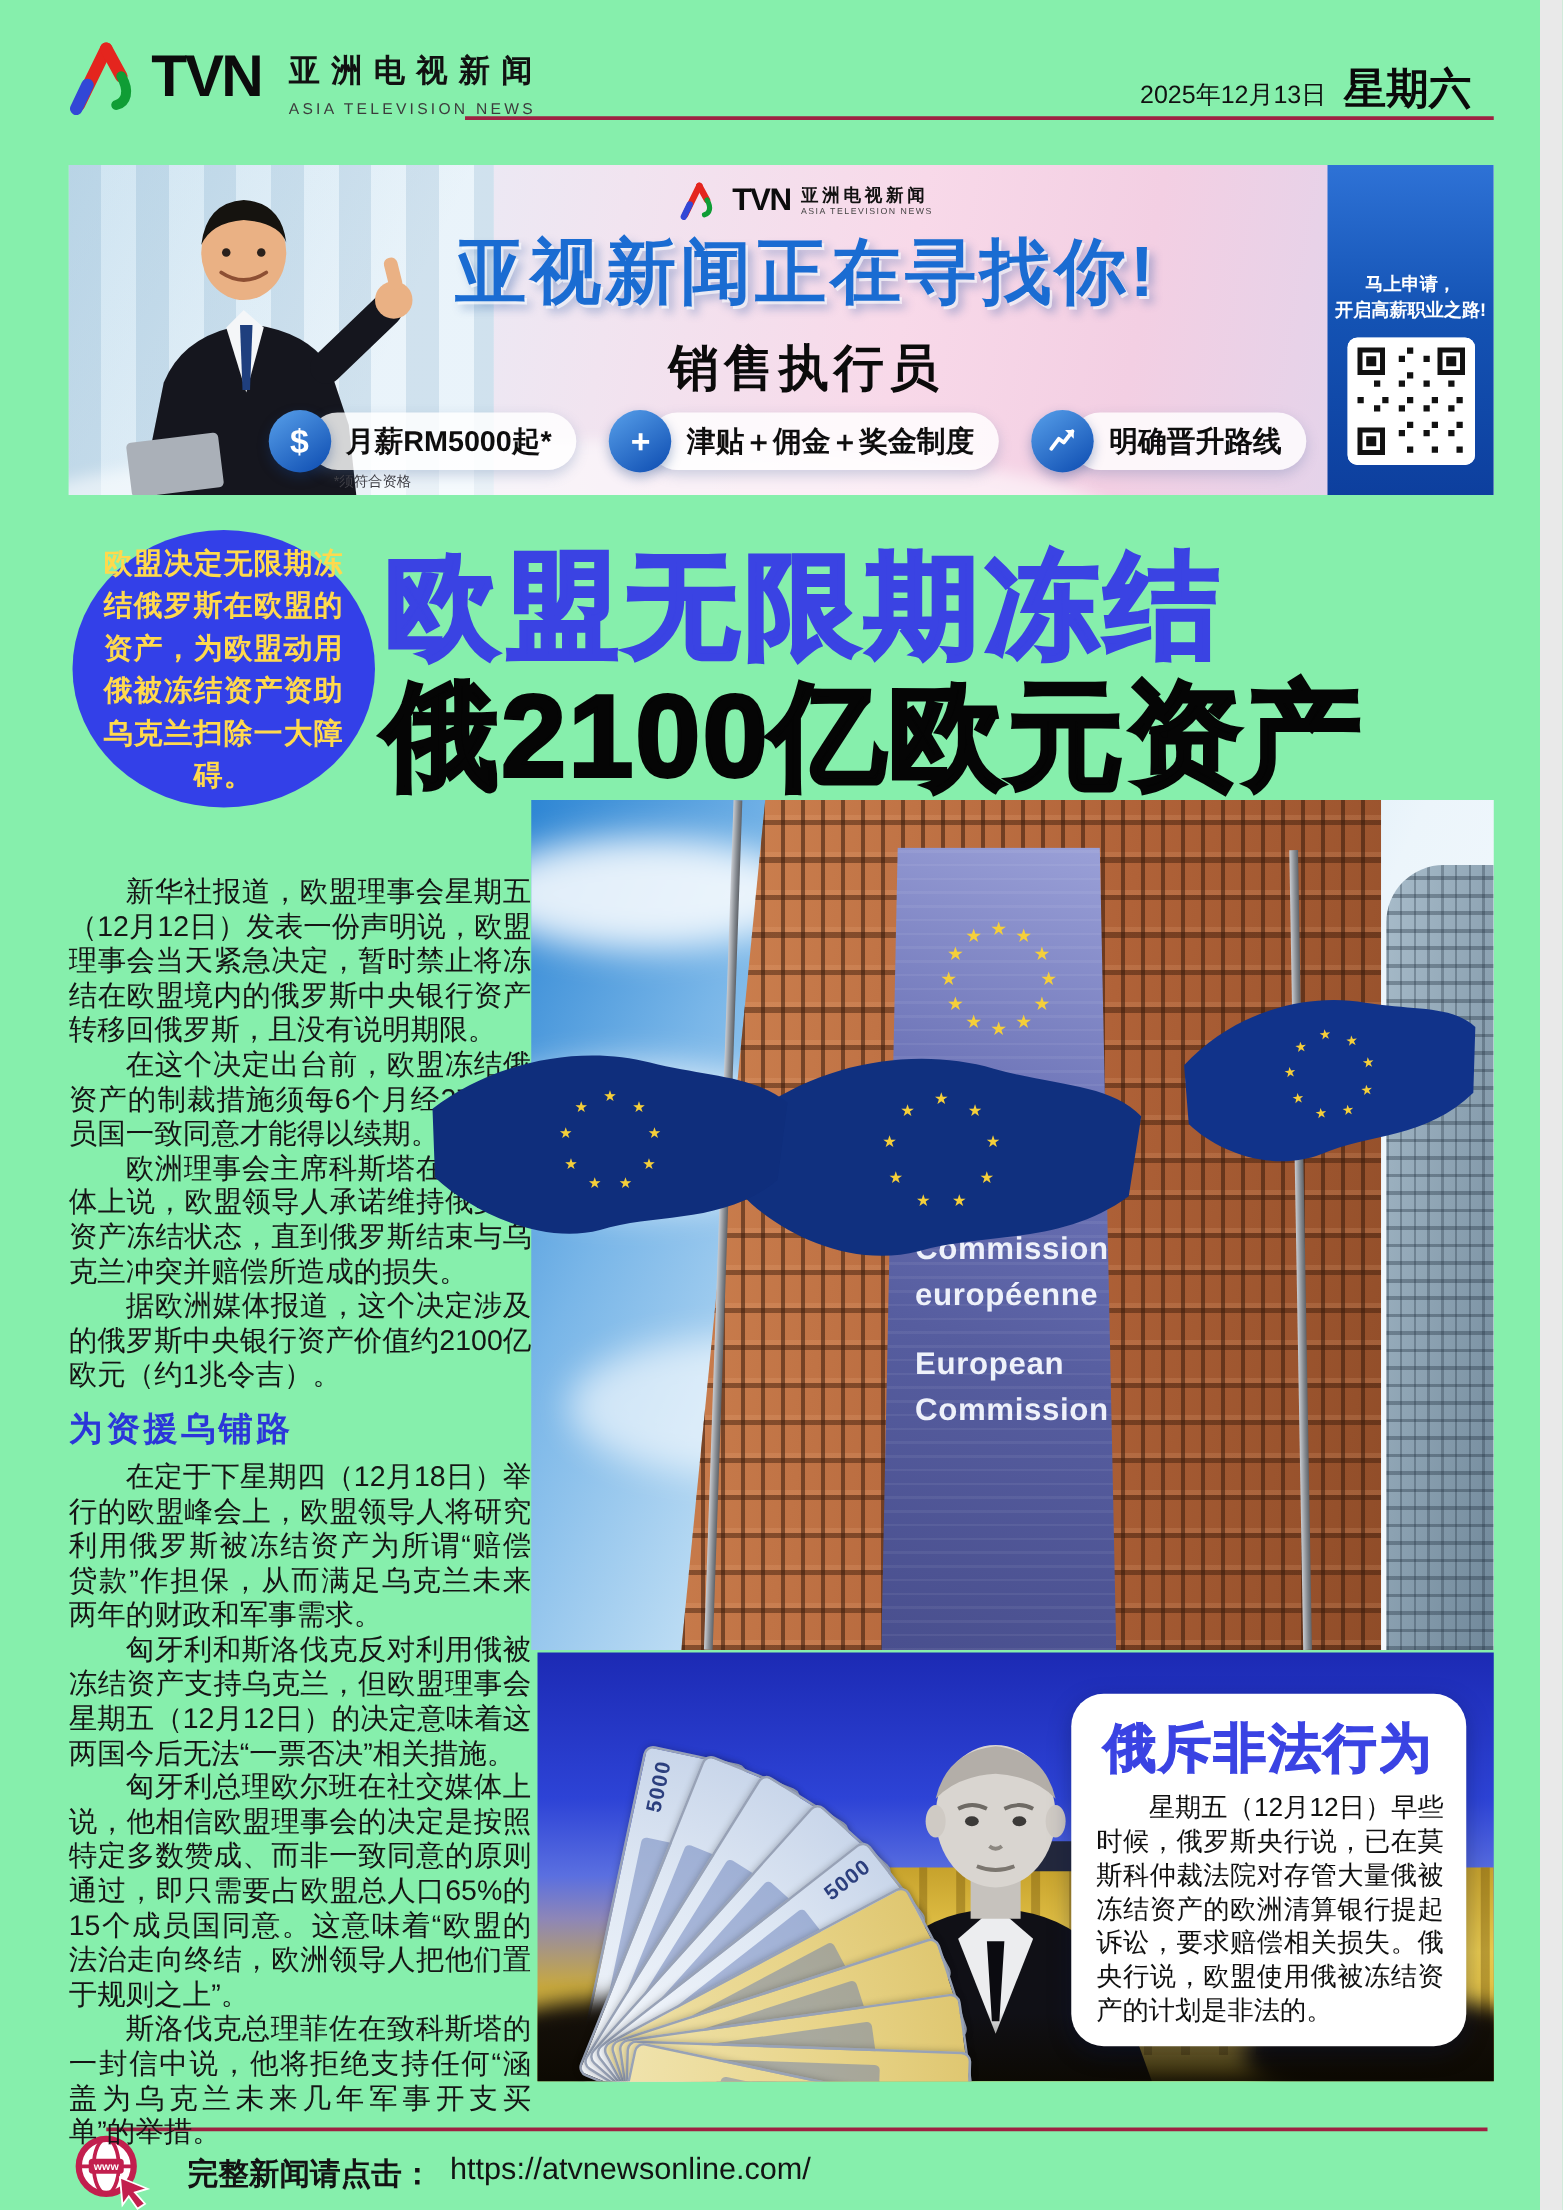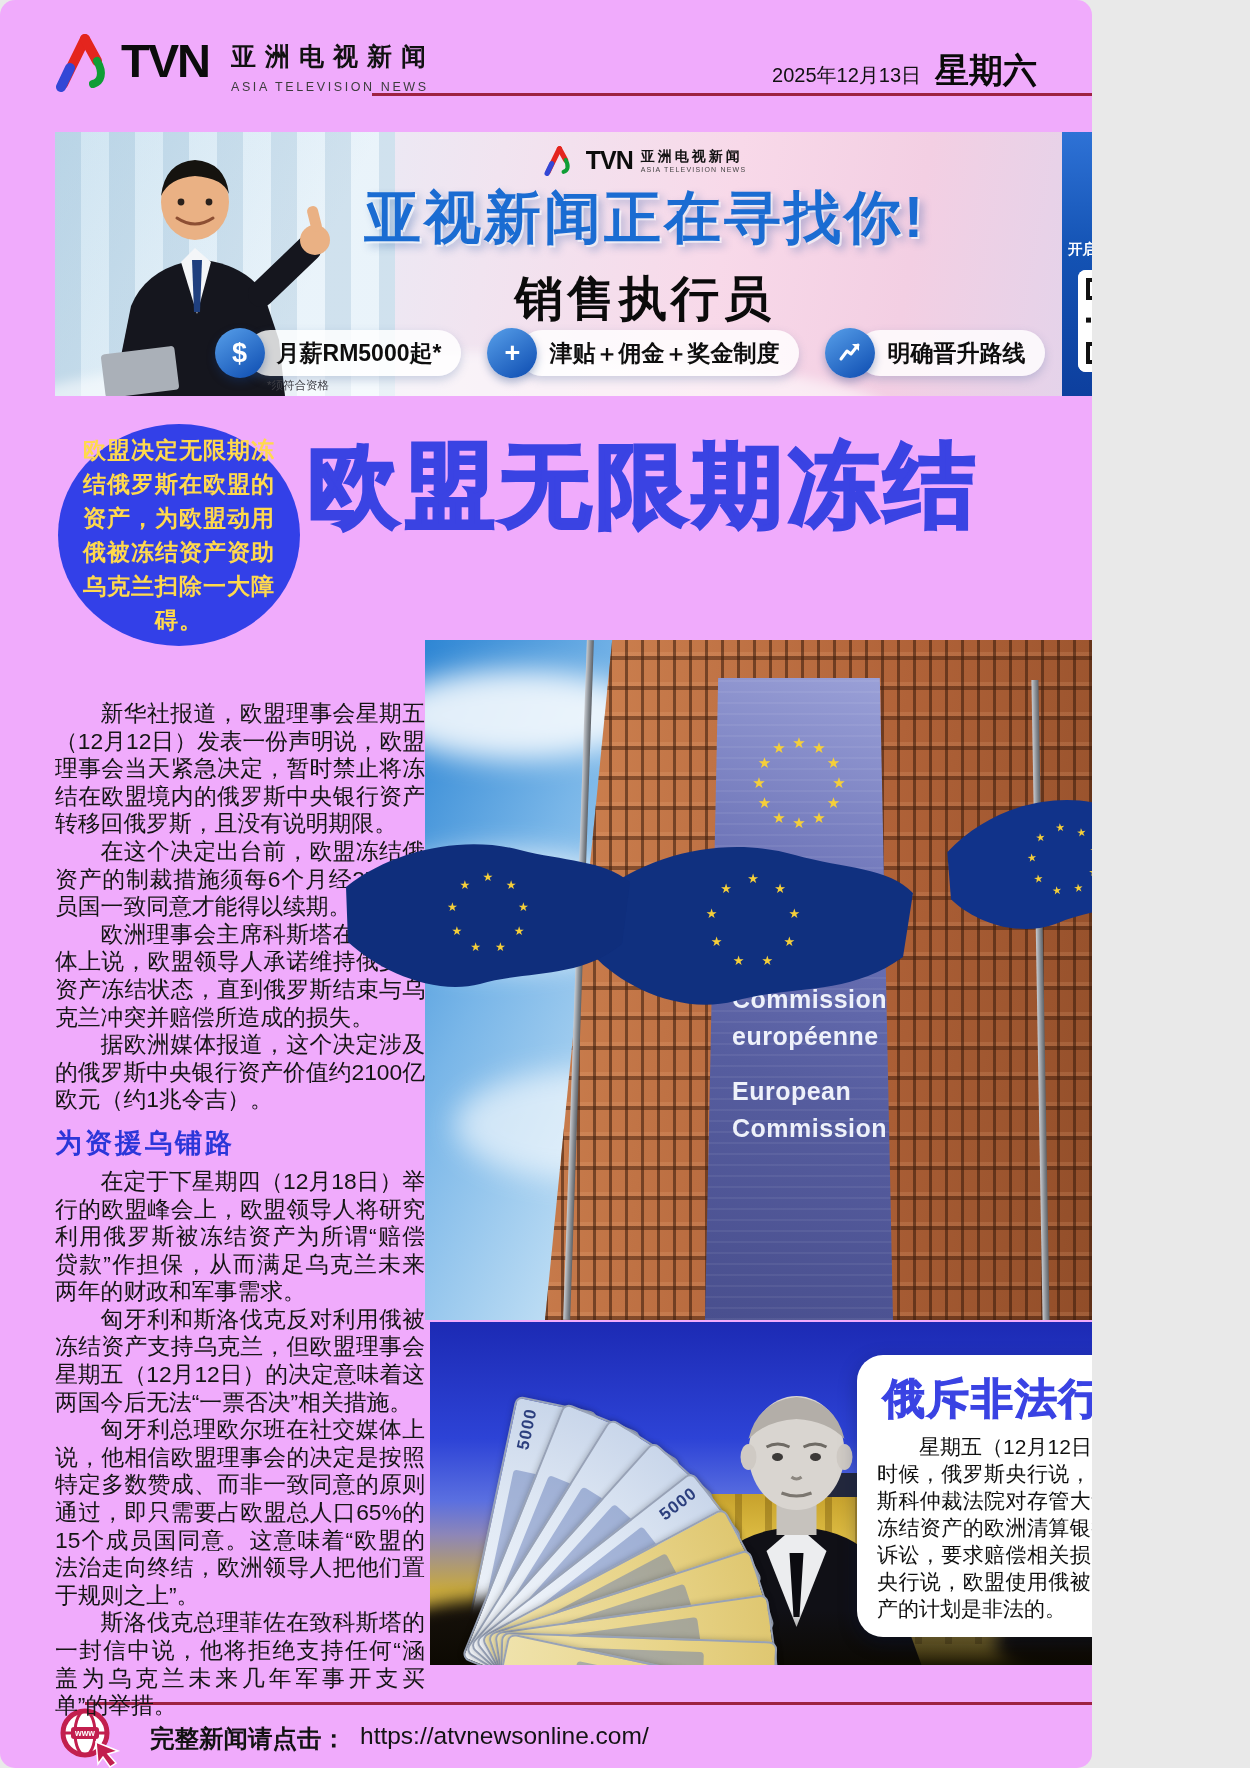--- a/index.html
+++ b/index.html
@@ -1,17 +1,17 @@
 <!DOCTYPE html>
 <html style="--accent_blue: #3a43e3; --maroon: #9e2242; --banner_blue: #1a6cd2; --panel_blue: #1453b4; --circle_blue: #3340e8; --circle_text: #ffd94d; --eu_flag_blue: #12317f; --eu_star_yellow: #f5cf3a;"><head>
 <meta charset="utf-8">
 <style>
   html,body{margin:0;padding:0;background:#e9e9e9;}
-  .page{position:relative;width:1092px;height:1768px;background:#f0abfc;overflow:hidden;
-        font-family:"Liberation Sans","DejaVu Sans",sans-serif;border-radius:15px;}
+  .page{position:relative;width:1232px;height:1768px;background:#86efac;overflow:hidden;
+        font-family:"Liberation Sans","DejaVu Sans",sans-serif;}
   
   .hdr-logo{position:absolute;left:55px;top:30px;display:flex;align-items:flex-start;}
   .hdr-mark{width:66px;height:62px;}
   .hdr-tvn{font-size:47px;font-weight:900;color:#0c0c0c;letter-spacing:-2px;line-height:62px;}
   .hdr-cn{font-size:25px;font-weight:800;color:#111;letter-spacing:9px;margin:10px 0 0 22px;}
   .hdr-en{font-size:12.5px;color:#3c3c3c;letter-spacing:2.6px;margin:7px 0 0 22px;}
   .hdr-rule{position:absolute;left:372px;top:93px;width:823px;height:3px;background:var(--maroon,#9e2242);}
   .hdr-date{position:absolute;top:48px;right:55px;display:flex;align-items:baseline;gap:14px;}
   .hdr-date .d{font-size:20px;color:#111;}
   .hdr-date .w{font-size:34px;font-weight:900;color:#0a0a0a;}
@@ -27,21 +27,21 @@
   .ad-center{position:absolute;left:250px;top:0;width:680px;height:100%;text-align:center;}
   .ad-logo-row{margin-top:12px;display:flex;justify-content:center;align-items:center;gap:8px;}
   .ad-logo-row .m{width:34px;height:32px;}
   .ad-logo-row .t{font-size:25px;font-weight:900;color:#0c0c0c;letter-spacing:-1px;}
   .ad-logo-sub{text-align:left;}
   .ad-logo-sub .c{font-size:14px;font-weight:800;color:#111;letter-spacing:3px;}
   .ad-logo-sub .e{font-size:7px;color:#444;letter-spacing:1.2px;}
   .ad-headline{margin-top:4px;font-size:57px;font-weight:700;color:#1a6cd2;letter-spacing:3px;
       text-shadow:2px 2px 0 rgba(255,255,255,.65),5px 5px 8px rgba(30,80,160,.35);}
   .ad-job{margin-top:10px;display:flex;justify-content:center;align-items:baseline;gap:16px;}
-  .ad-job .cn{font-size:48px;font-weight:900;color:#0b0b0b;letter-spacing:4px;}
+  .ad-job .cn{font-size:40px;font-weight:900;color:#0b0b0b;letter-spacing:4px;}
   .ad-job .en{font-size:29px;font-weight:800;color:#0b0b0b;letter-spacing:1px;}
   .badges{position:absolute;left:150px;right:140px;bottom:18px;display:flex;justify-content:center;gap:26px;}
   .badge{display:flex;align-items:center;}
   .badge-circle{width:50px;height:50px;border-radius:50%;z-index:2;flex:none;
       background:linear-gradient(145deg,#58a0ea,#0c4bb0);box-shadow:0 4px 9px rgba(20,60,130,.35);
       display:flex;align-items:center;justify-content:center;color:#fff;font-size:27px;font-weight:900;}
   .badge-pill{margin-left:-18px;height:46px;border-radius:23px;background:rgba(255,255,255,.82);
       box-shadow:0 4px 10px rgba(80,110,160,.28);display:flex;align-items:center;
       padding:0 20px 0 30px;font-size:23px;font-weight:800;color:#0e0e0e;white-space:nowrap;}
   .ad-note{position:absolute;left:212px;bottom:3px;font-size:11.5px;color:#3f3f46;}
@@ -242,20 +242,21 @@
           <rect x="87.19999999999999" y="67.4" width="5" height="5" fill="#111"></rect>
           <rect x="87.19999999999999" y="87.19999999999999" width="5" height="5" fill="#111"></rect>
         </svg>
     </div>
   </div>
 
   <div class="lede-circle">
     <div class="t">欧盟决定无限期冻结俄罗斯在欧盟的资产，为欧盟动用俄被冻结资产资助乌克兰扫除一大障碍。</div>
   </div>
   <div class="hl hl1">欧盟无限期冻结</div>
+  <div class="hl hl2">俄2100亿欧元资产</div>
 
   <div class="article">
     <div id="part1">
         <p>新华社报道，欧盟理事会星期五（12月12日）发表一份声明说，欧盟理事会当天紧急决定，暂时禁止将冻结在欧盟境内的俄罗斯中央银行资产转移回俄罗斯，且没有说明期限。</p>
         <p>在这个决定出台前，欧盟冻结俄资产的制裁措施须每6个月经27个成员国一致同意才能得以续期。</p>
         <p>欧洲理事会主席科斯塔在社交媒体上说，欧盟领导人承诺维持俄罗斯资产冻结状态，直到俄罗斯结束与乌克兰冲突并赔偿所造成的损失。</p>
         <p>据欧洲媒体报道，这个决定涉及的俄罗斯中央银行资产价值约2100亿欧元（约1兆令吉）。</p>
       </div>
     <h3>为资援乌铺路</h3>
     <div id="part2">

